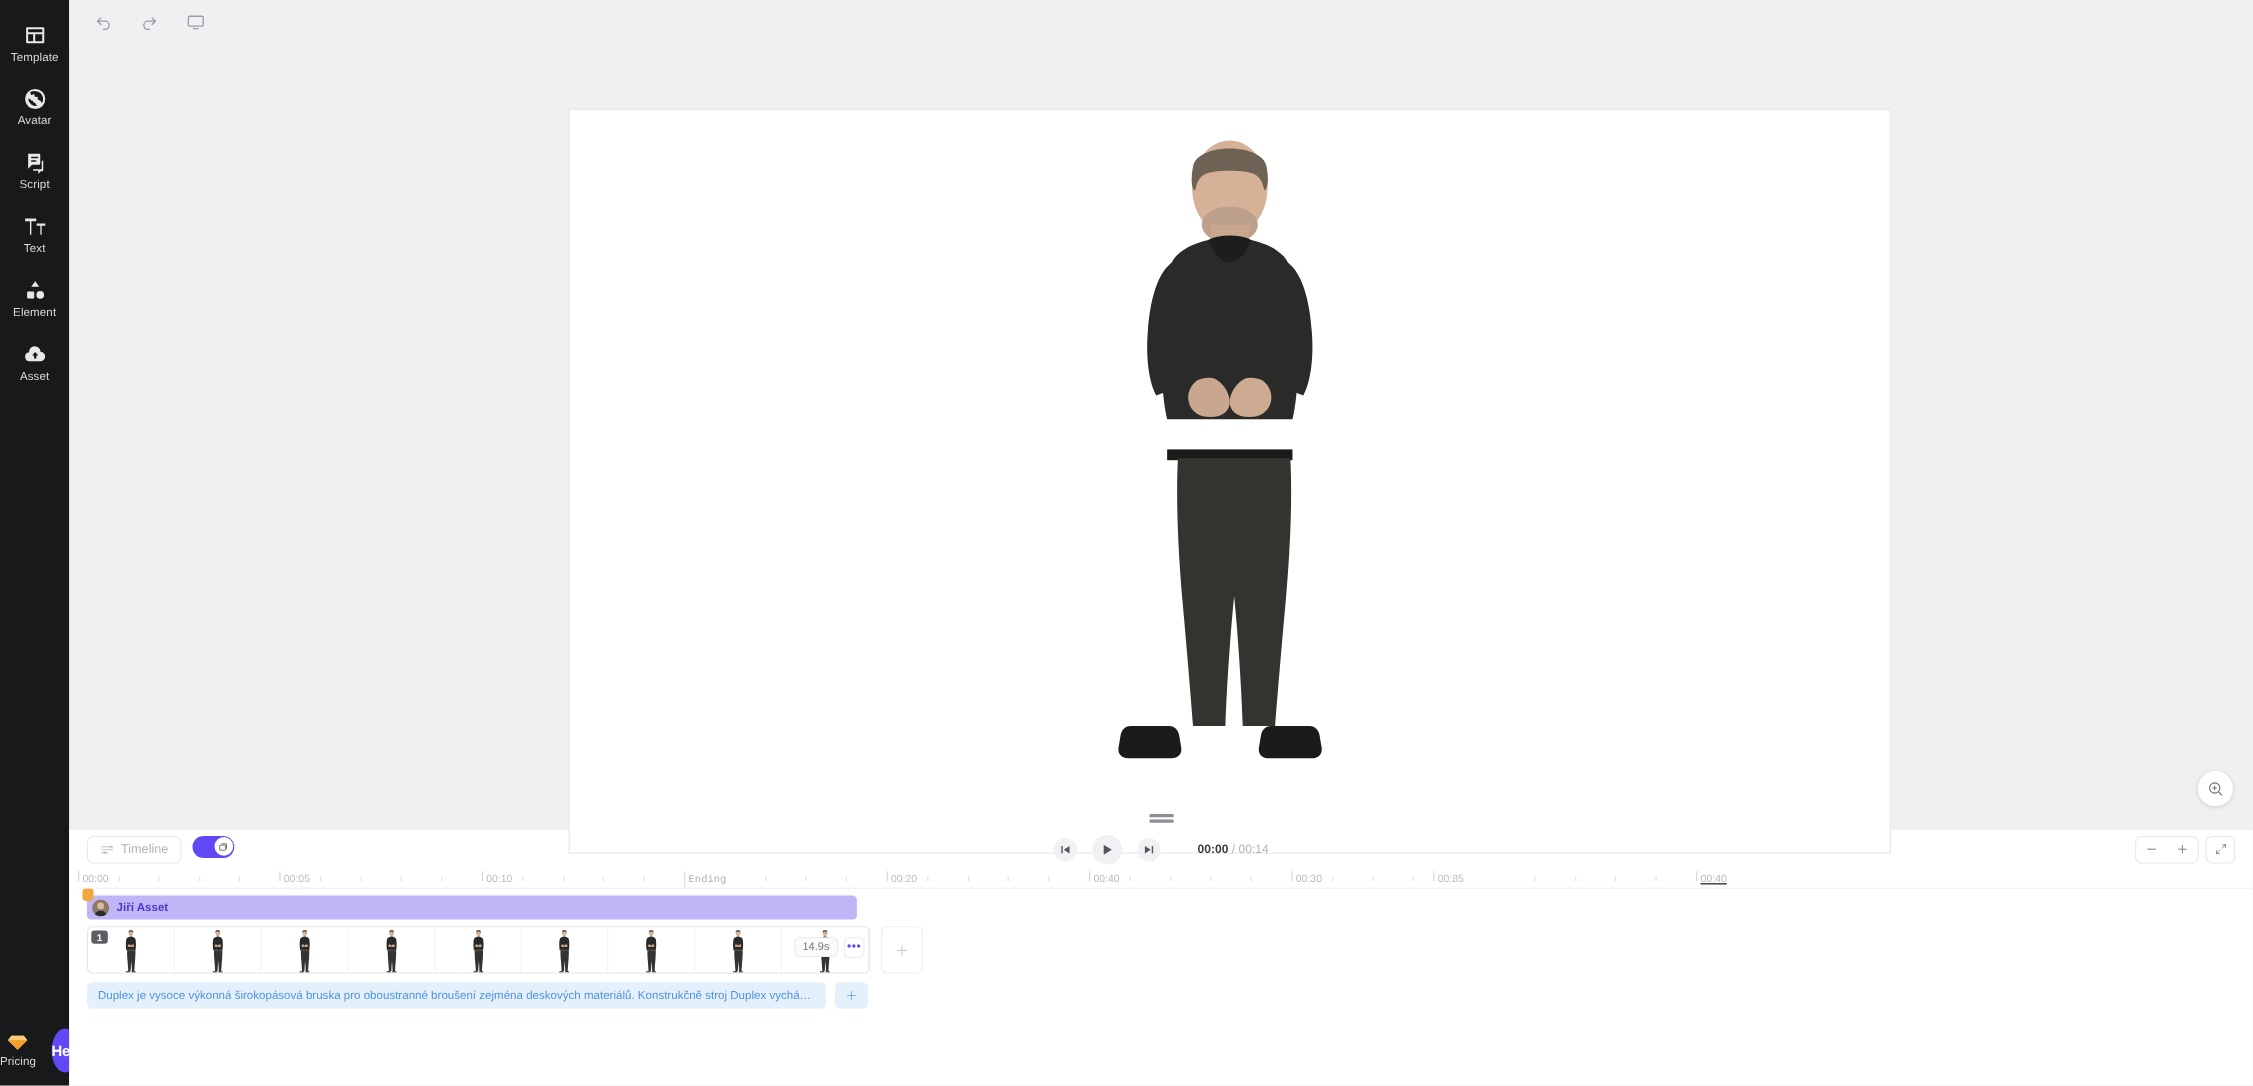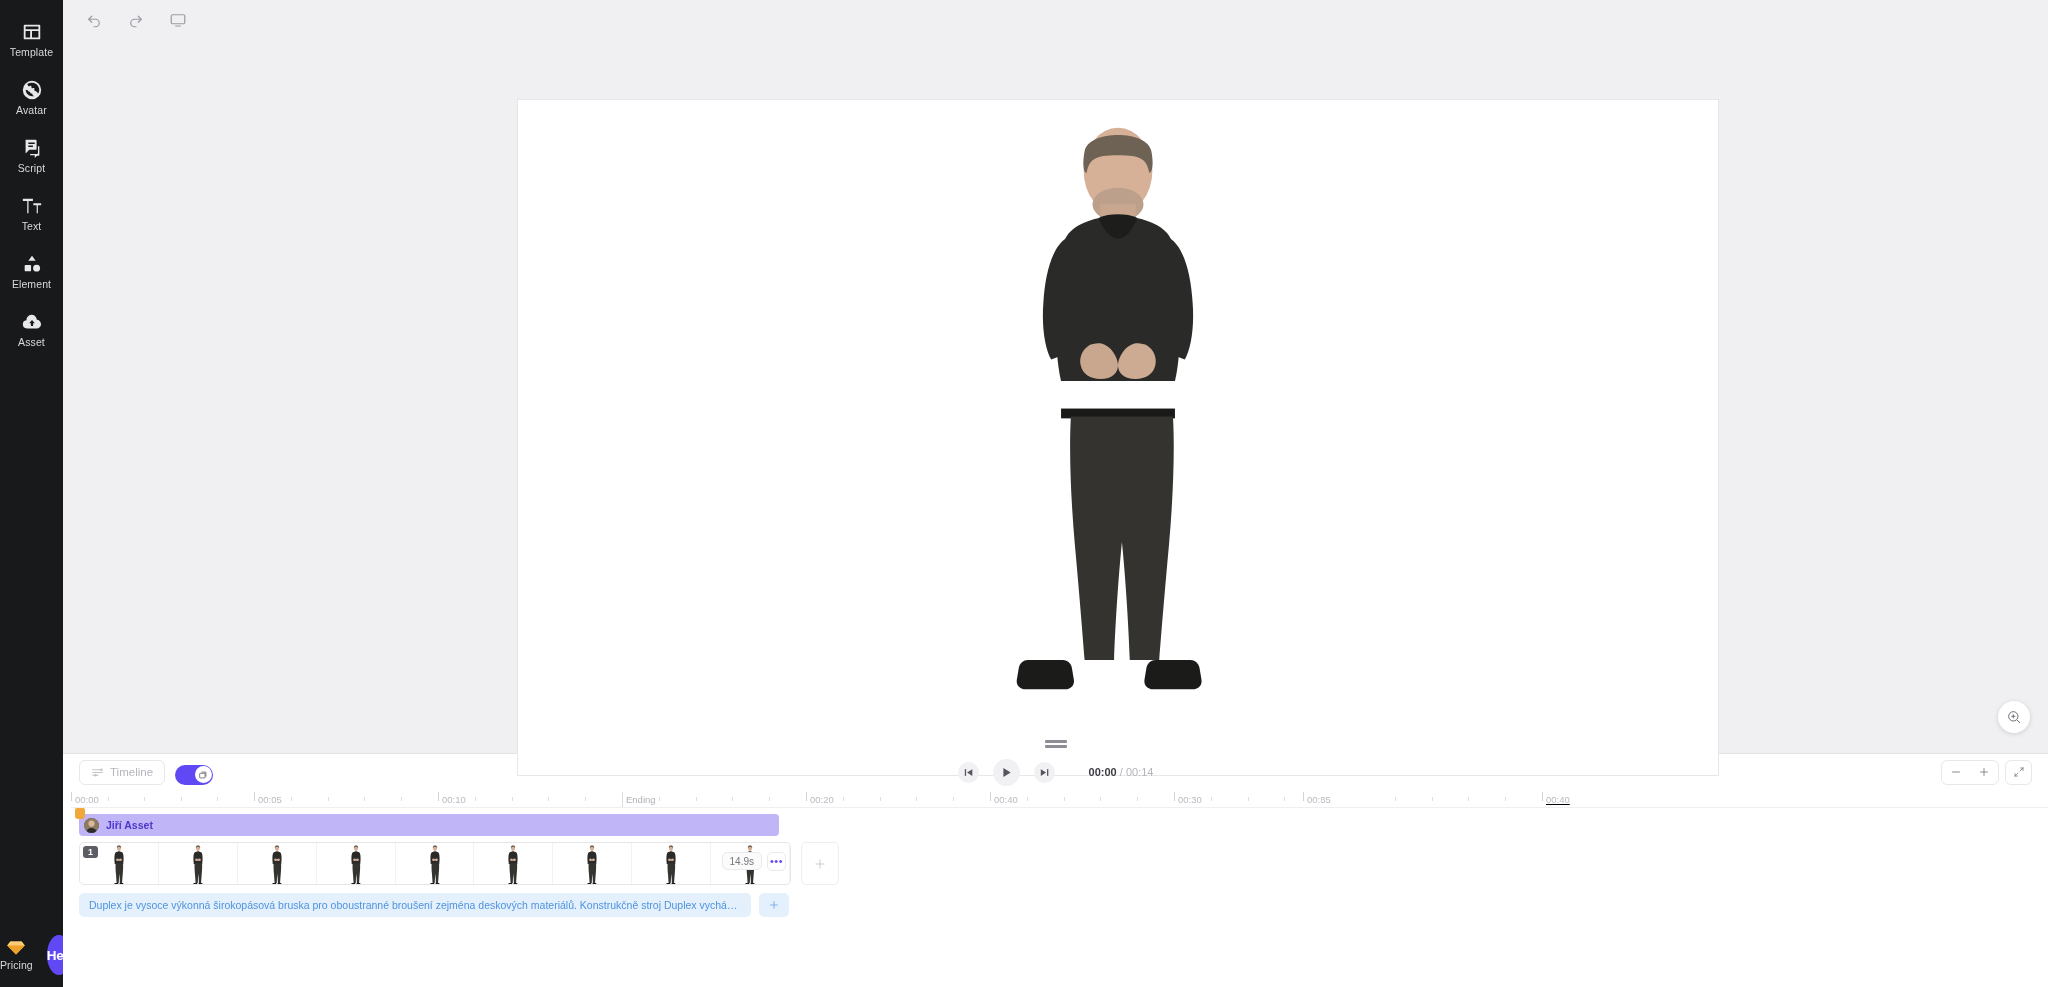--- a/index.html
+++ b/index.html
@@ -75,21 +75,21 @@
                    display: flex; align-items: center; justify-content: center; cursor: ns-resize; }
   .rh-lines { width: 22px; }
   .rh-lines div { height: 2.5px; background: #8d8d95; margin: 2.5px 0; border-radius: 1px; }
 
   
   .tl-panel { flex: 0 0 234px; height: 234px; background: #fff;
               border-top: 1px solid #e4e4e8; display: flex; flex-direction: column; }
 
   .tl-controls { height: 36px; flex: 0 0 36px; display: flex; align-items: center;
                  position: relative; padding: 0 16px; }
-  .tl-left { display: flex; align-items: flex-end; gap: 10px; }
+  .tl-left { display: flex; align-items: flex-start; gap: 10px; }
   .timeline-btn {
     display: flex; align-items: center; gap: 6px;
     height: 25px; padding: 0 11px; border: 1px solid #e8e8ec; border-radius: 6px;
     background: #fff; cursor: pointer;
   }
   .timeline-btn svg { width: 13px; height: 13px; stroke: #b6b6be; fill: none; stroke-width: 1.5;
                       stroke-linecap: round; }
   .timeline-btn span { font-size: 11.5px; color: #b4b4bd; }
   .toggle {
     width: 38px; height: 20px; border-radius: 11px; background: #6049f5;
@@ -445,21 +445,21 @@
             </div>
             <div class="tick minor" style="left: 440.6px;">
               <div class="bar"></div>
             </div>
             <div class="tick minor" style="left: 477.4px;">
               <div class="bar"></div>
             </div>
             <div class="tick minor" style="left: 514.2px;">
               <div class="bar"></div>
             </div>
-            <div class="tick ending" style="left: 551px;">
+            <div class="tick ending" style="left: 551px; font-family: Liberation Mono, monospace;">
               <div class="bar"></div>
               <div class="lb">Ending</div>
             </div>
             <div class="tick minor" style="left: 587.8px;">
               <div class="bar"></div>
             </div>
             <div class="tick minor" style="left: 624.6px;">
               <div class="bar"></div>
             </div>
             <div class="tick minor" style="left: 661.4px;">

